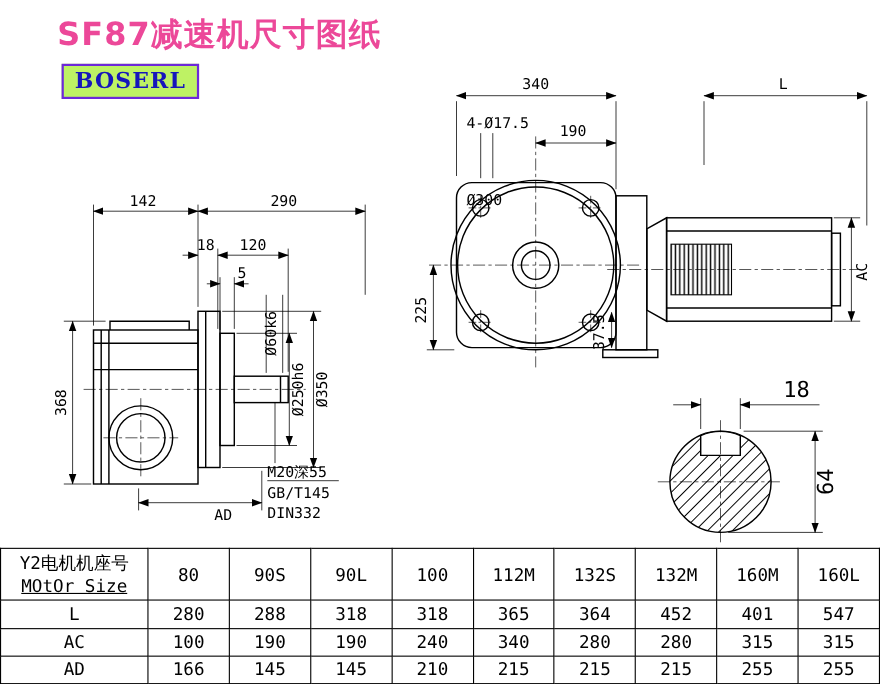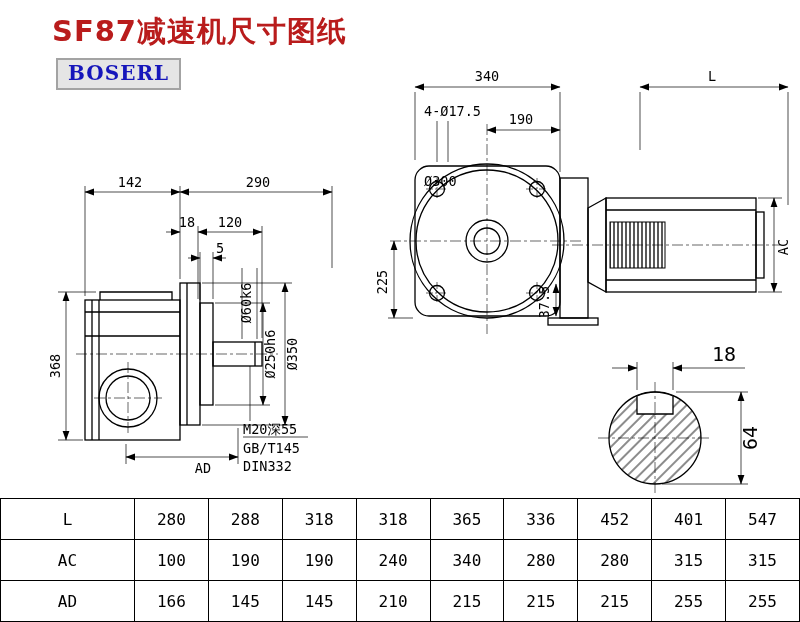--- a/index.html
+++ b/index.html
@@ -1,18 +1,18 @@
 <!DOCTYPE html>
 <html><head>
 <meta charset="utf-8">
 <style>
   * { margin:0; padding:0; box-sizing:border-box; }
   html,body { width:800px; height:622px; background:#ffffff; font-family:"DejaVu Sans",sans-serif; position:relative; overflow:hidden; }
-  .title { position:absolute; left:52px; top:12px; font-size:29px; font-weight:bold; color:#b91c1c; letter-spacing:1px; white-space:nowrap; }
-  .logo-box { position:absolute; left:56px; top:58px; border:2px solid #a3a3a3; padding:1px 10px 3px 10px; font-family:"DejaVu Serif",serif; font-size:20px; font-weight:bold; color:#1616bb; letter-spacing:1px; background:#e5e5e5; }
+  .title { position:absolute; left:52px; top:12px; font-size:29px; font-weight:bold; color:#ec4899; letter-spacing:1px; white-space:nowrap; }
+  .logo-box { position:absolute; left:56px; top:58px; border:2px solid #6d28d9; padding:1px 10px 3px 10px; font-family:"DejaVu Serif",serif; font-size:20px; font-weight:bold; color:#1616bb; letter-spacing:1px; background:#bef264; }
   svg.drawing { position:absolute; left:0; top:0; }
   svg .o  { fill:none; stroke:#000; stroke-width:1.3; }
   svg .t  { fill:none; stroke:#000; stroke-width:0.7; }
   svg .d  { fill:none; stroke:#000; stroke-width:0.7; }
   svg .cl { fill:none; stroke:#000; stroke-width:0.6; stroke-dasharray:11 3 3 3; }
   svg .cl2{ fill:none; stroke:#000; stroke-width:0.6; stroke-dasharray:7 2 2 2; }
   svg text { fill:#000; font-family:"DejaVu Sans Mono",monospace; font-size:13.5px; }
   svg text.mid { text-anchor:middle; }
   svg text.big { font-size:20px; }
   table.dim-table { position:absolute; left:0; top:498px; width:800px; height:124px; border-collapse:collapse; table-layout:fixed; font-family:"DejaVu Sans Mono",monospace; background:#fff; }
@@ -210,28 +210,43 @@
       <col>
       <col>
       <col>
       <col>
       <col>
       <col>
       <col>
       <col>
   </colgroup>
   <tbody>
+  <tr class="hdr">
+    <th class="corner">
+      <div>Y2电机机座号</div>
+      <div class="u">MOtOr Size</div>
+    </th>
+    <th>80</th>
+    <th>90S</th>
+    <th>90L</th>
+    <th>100</th>
+    <th>112M</th>
+    <th>132S</th>
+    <th>132M</th>
+    <th>160M</th>
+    <th>160L</th>
+  </tr>
   <tr class="datarow">
     <th>L</th>
     <td>280</td>
     <td>288</td>
     <td>318</td>
     <td>318</td>
     <td>365</td>
-    <td>336</td>
+    <td>364</td>
     <td>452</td>
     <td>401</td>
     <td>547</td>
   </tr>
   <tr class="datarow">
     <th>AC</th>
     <td>100</td>
     <td>190</td>
     <td>190</td>
     <td>240</td>

